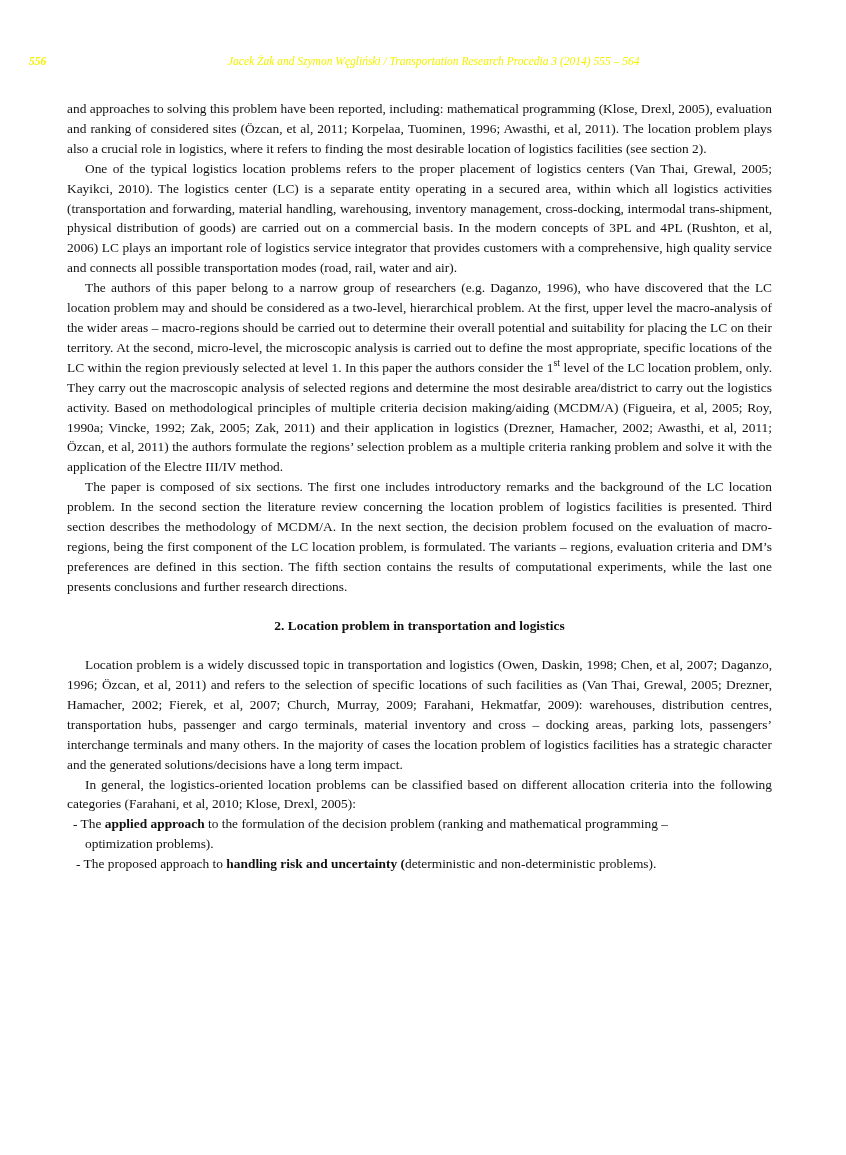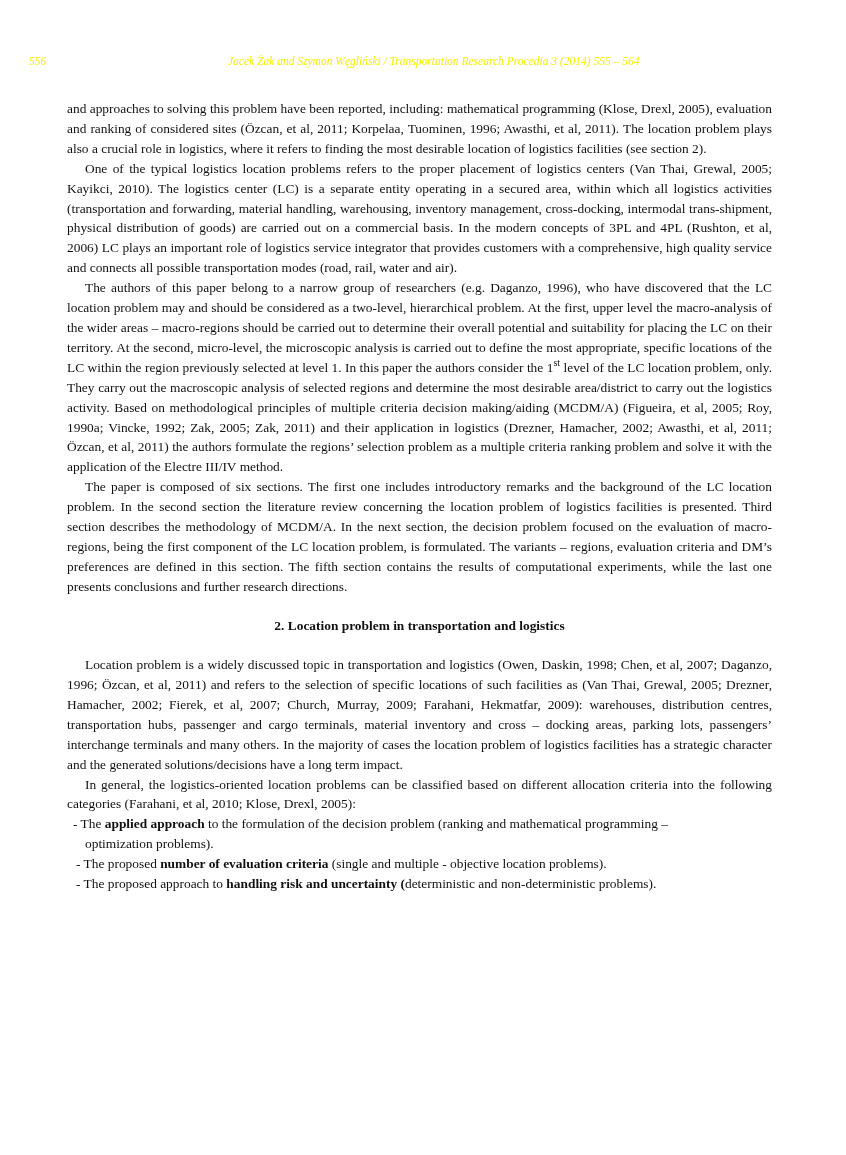--- a/index.html
+++ b/index.html
@@ -1,20 +1,20 @@
 <!DOCTYPE html>
 <html><head>
 <meta charset="utf-8">
 <style>
   html, body { margin: 0; padding: 0; background: #ffffff; }
   body { width: 846px; height: 1155px; position: relative; overflow: hidden;
          font-family: "Liberation Serif", "DejaVu Serif", serif; color: #111; }
   .header { position: absolute; top: 55px; left: 0; width: 846px; height: 18px;
             font-style: italic; font-size: 11.5px; color: #f2f200; }
-  .header .pgnum { position: absolute; left: 29px; top: 0; }
+  .header .pgnum { position: absolute; left: 29px; top: 0; font-weight: bold; }
   .header .running { position: absolute; left: 228px; top: 0; white-space: nowrap; }
   .content { position: absolute; left: 67px; top: 99px; width: 705px; font-size: 13.4px; line-height: 19.9px; }
   p { margin: 0; text-align: justify; }
   p.indent { text-indent: 18px; }
   h2 { font-size: 13.4px; font-weight: bold; margin: 19px 0 19.5px 0; line-height: 19.9px; text-align: center; }
   sup { font-size: 10px; line-height: 0; vertical-align: 6px; }
   .list { margin: 0; padding: 0; list-style: none; }
   .list li { margin: 0; padding-left: 0; }
   .li1 { padding-left: 6px !important; text-indent: 0; }
   .li1 .cont { display: block; padding-left: 12px; }
@@ -39,20 +39,17 @@
   <h2>2. Location problem in transportation and logistics</h2>
 
   <p class="indent">Location problem is a widely discussed topic in transportation and logistics (Owen, Daskin, 1998; Chen, et al, 2007; Daganzo, 1996; Özcan, et al, 2011) and refers to the selection of specific locations of such facilities as (Van Thai, Grewal, 2005; Drezner, Hamacher, 2002; Fierek, et al, 2007;   Church, Murray, 2009; Farahani, Hekmatfar, 2009): warehouses, distribution centres, transportation hubs, passenger and cargo terminals, material inventory and cross – docking areas, parking lots, passengers’ interchange terminals and many others. In the majority of cases the location problem of logistics facilities has a strategic character and the generated solutions/decisions have a long term impact.</p>
   <p class="indent">In general, the logistics-oriented location problems can be classified based on different allocation criteria into the following categories (Farahani, et al, 2010; Klose, Drexl, 2005):</p>
 
   <ul class="list">
     <li class="li1">
       <span>- The </span><b>applied approach</b><span> to the formulation of the decision problem (ranking and mathematical programming –</span>
       <span class="cont">optimization problems).</span>
     </li>
-    <li class="li2">
-      <span>- The proposed </span><b>number of evaluation criteria</b><span> (single and multiple - objective location problems).</span>
-    </li>
     <li class="li3">
       <span>- The proposed approach to </span><b>handling risk and uncertainty (</b><span>deterministic and non-deterministic problems).</span>
     </li>
   </ul>
 </div>
 
 </body></html>

